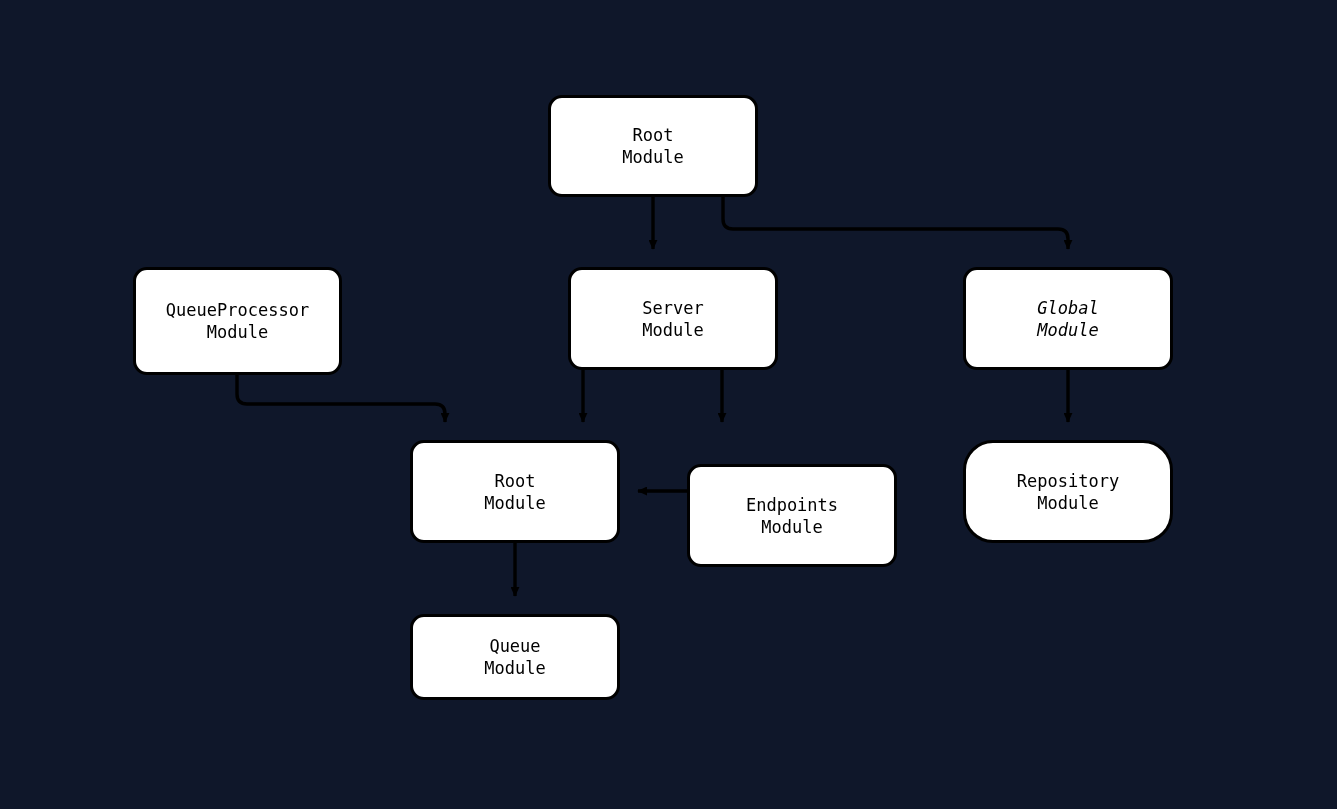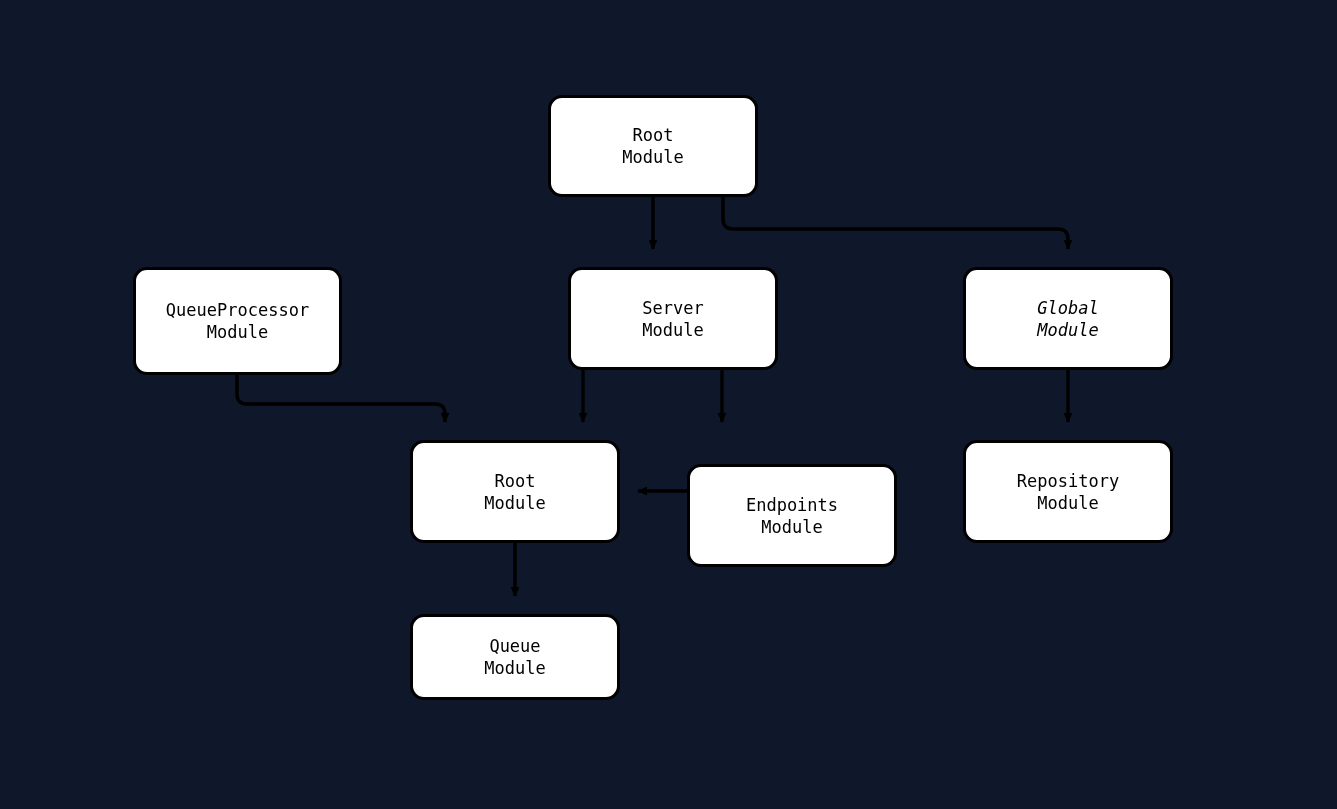--- a/index.html
+++ b/index.html
@@ -96,21 +96,21 @@
   <div class="node" style="left:410px; top:440px; width:210px; height:103px;">
     <span class="node-label">Root
 Module</span>
   </div>
 
   <div class="node" style="left:687px; top:440px; width:210px; height:103px;margin-top:24px;">
     <span class="node-label">Endpoints
 Module</span>
   </div>
 
-  <div class="node" style="left:963px; top:440px; width:210px; height:103px;">
+  <div class="node" style="left:963px; top:440px; width:210px; height:103px;border-radius:30px;">
     <span class="node-label">Repository
 Module</span>
   </div>
 
   <div class="node" style="left:410px; top:614px; width:210px; height:86px;">
     <span class="node-label">Queue
 Module</span>
   </div>
 
 </div>

